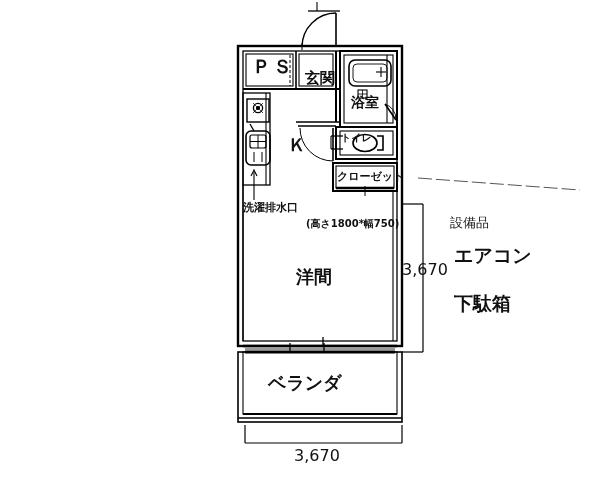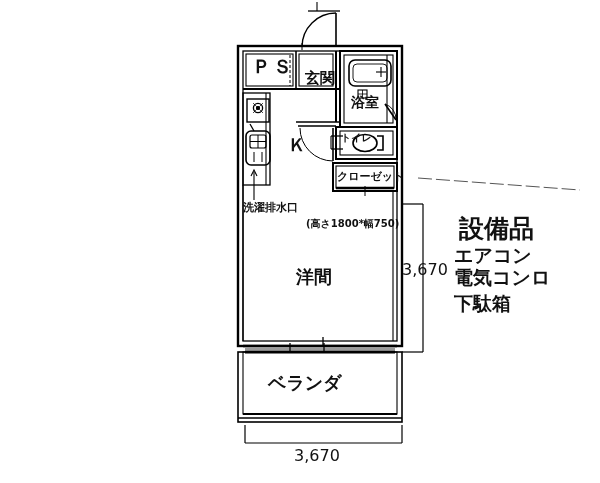--- a/index.html
+++ b/index.html
@@ -40,21 +40,21 @@
   .lbl-yoku   { left: 311px; top: 95px;  font-size: 14px; font-weight: 600; }
   .lbl-toilet { left: 301px; top: 133px; font-size: 10px; font-weight: 700; }
   .lbl-closet { left: 297px; top: 171px; font-size: 11px; font-weight: 600; }
   .lbl-k      { left: 248px; top: 136px; font-size: 18px; font-weight: 600; }
   .lbl-drain  { left: 203px; top: 202px; font-size: 11px; font-weight: 600; }
   .lbl-cldim  { left: 266px; top: 219px; font-size: 10px; font-weight: 600; }
   .lbl-yoma   { left: 256px; top: 268px; font-size: 18px; font-weight: 600; }
   .lbl-veranda{ left: 228px; top: 374px; font-size: 18px; font-weight: 600; }
   .lbl-dimv   { left: 362px; top: 262px; font-size: 16px; font-weight: 500; }
   .lbl-dimh   { left: 254px; top: 448px; font-size: 16px; font-weight: 500; }
-  .lbl-eqhead { left: 419px; top: 216px; font-size: 25px; font-weight: 700; }
+  .lbl-eqhead { left: 410px; top: 216px; font-size: 13px; font-weight: 400; }
   .lbl-eq1    { left: 414px; top: 246px; font-size: 19px; font-weight: 700; }
   .lbl-eq2    { left: 414px; top: 268px; font-size: 19px; font-weight: 600; }
   .lbl-eq3    { left: 414px; top: 294px; font-size: 19px; font-weight: 600; }
 </style>
 </head>
 <body>
 
 <div id="floorplan-root">
 
   <svg id="plan-svg" viewBox="0 0 600 483">
@@ -229,16 +229,15 @@
   <div class="lbl lbl-veranda">ベランダ</div>
 
   <div class="lbl lbl-drain">洗濯排水口</div>
   <div class="lbl lbl-cldim">(高さ1800*幅750)</div>
 
   <div class="lbl lbl-dimv">3,670</div>
   <div class="lbl lbl-dimh">3,670</div>
 
   <div class="lbl lbl-eqhead">設備品</div>
   <div class="lbl lbl-eq1">エアコン</div>
-  <div class="lbl lbl-eq2">電気コンロ</div>
   <div class="lbl lbl-eq3">下駄箱</div>
 
 </div>
 
 </body></html>

